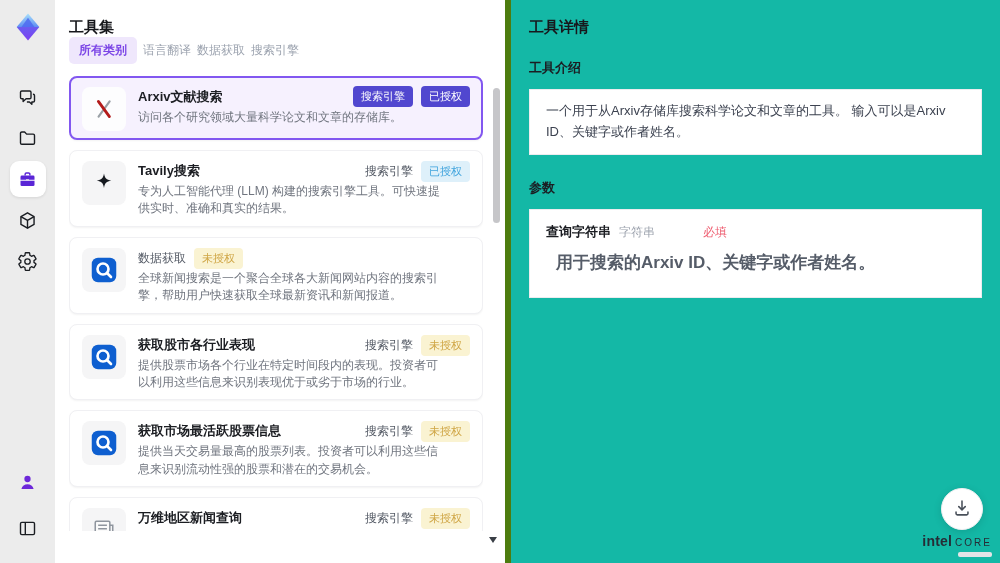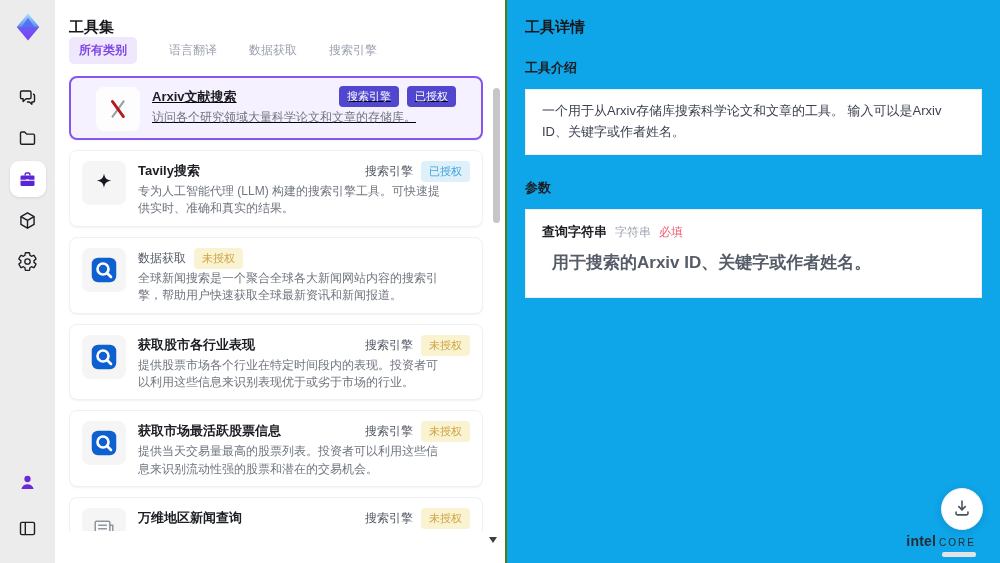--- a/index.html
+++ b/index.html
@@ -13,63 +13,63 @@
   .logo{width:38px;height:38px;margin-bottom:28px;display:flex;align-items:center;justify-content:center;}
   .rail-item{width:36px;height:36px;border-radius:9px;display:flex;align-items:center;justify-content:center;
     margin:5px 0;cursor:pointer;}
   .rail-item svg{width:21px;height:21px;}
   .rail-item.active{background:#fff;box-shadow:0 1px 3px rgba(0,0,0,.10);}
   .rail-bottom{margin-top:auto;display:flex;flex-direction:column;align-items:center;}
 
   
   .list-panel{width:450px;flex-shrink:0;background:#fff;padding:18px 0 0 14px;position:relative;}
   .panel-title{font-size:15px;font-weight:700;color:#17181c;margin:0 0 0;}
-  .tabs{display:flex;align-items:flex-start;gap:32px;margin-bottom:12px;font-size:12px;}
+  .tabs{display:flex;align-items:flex-start;gap:6px;margin-bottom:12px;font-size:12px;}
   .tab{color:#9ca3af;padding:5px 0;border-radius:5px;cursor:pointer;white-space:nowrap;}
   .tab.active{background:#efe7fc;color:#7b45e6;font-weight:700;padding:5px 10px;}
   .tool-list{display:flex;flex-direction:column;gap:10px;width:414px;height:455px;overflow:hidden;}
   .card{background:#fff;border:1px solid #f0f0f3;border-radius:8px;padding:8px 12px;display:flex;gap:12px;
     box-shadow:0 1px 2px rgba(0,0,0,.05);cursor:pointer;flex-shrink:0;}
-  .card.selected{border:2px solid #8257f0;background:#f6f1fe;padding:7px 25px;text-decoration:underline;}
+  .card.selected{border:2px solid #8257f0;background:#f6f1fe;padding:7px 11px;}
   .tool-icon-wrap{width:44px;height:44px;border-radius:8px;background:#f5f5f6;display:flex;
     align-items:center;justify-content:center;flex-shrink:0;margin-top:2px;}
   .card.selected .tool-icon-wrap{background:#fdfdfe;}
   .card-body{flex:1;min-width:0;}
   .card-top{display:flex;align-items:flex-start;gap:8px;}
   .card-title{font-size:13px;font-weight:700;color:#1b1d22;margin:3px 0 3px;flex:1;}
   .badges{display:flex;gap:8px;align-items:center;flex-shrink:0;margin-top:1px;}
   .badge{font-size:11px;padding:3px 8px;border-radius:4px;white-space:nowrap;}
   .badge.cat-plain{color:#555b66;padding:3px 0;font-size:12px;}
   .badge.solid{background:#5147cf;color:#fff;}
   .badge.auth-blue{background:#def0fa;color:#41a4dd;}
   .badge.auth-yellow{background:#faf3d2;color:#cfa544;}
   .desc{font-size:12px;color:#70757f;line-height:1.45;margin:0;max-width:304px;}
 
   .scrollbar{position:absolute;top:88px;right:4px;bottom:0;width:8px;}
   .scroll-thumb{width:7px;height:135px;background:#c6c6c9;border-radius:4px;cursor:pointer;}
   .scroll-indicator{position:absolute;right:8px;bottom:20px;width:0;height:0;
     border-left:4px solid transparent;border-right:4px solid transparent;border-top:6px solid #3a3f46;}
 
   
-  .detail-panel{flex:1;background:#0ea5e9;border-left:2px solid #4d7c0f;padding:18px 18px 0;position:relative;}
+  .detail-panel{flex:1;background:#14b8a6;border-left:6px solid #4d7c0f;padding:18px 18px 0;position:relative;}
   .detail-title{font-size:15px;font-weight:700;color:#17181c;margin:0 0 22px;}
   .section-heading{font-size:13px;font-weight:700;color:#1b1d22;margin:0 0 12px;}
   .box{background:#fff;border:1px solid #ececef;border-radius:0;}
   .intro-box{padding:11px 16px;font-size:13px;color:#3c4250;line-height:1.6;margin-bottom:24px;}
   .param-box{padding:13px 16px;margin-bottom:10px;}
   .param-head{display:flex;align-items:baseline;gap:8px;margin-bottom:9px;}
   .param-name{font-size:13px;font-weight:700;color:#1b1d22;}
   .param-type{font-size:12px;color:#9ba1ac;}
-  .param-req{font-size:12px;color:#ee5e71;}
+  .param-req{font-size:12px;color:#ee5e71;margin-left:40px;}
   .param-desc{font-size:17px;color:#555c68;margin:10px;font-weight:bold;}
 
   .download-fab{position:absolute;right:17px;bottom:33px;width:42px;height:42px;border-radius:50%;
     background:#fff;border:1px solid #f0f0f2;box-shadow:0 2px 8px rgba(0,0,0,.12);
     display:flex;align-items:center;justify-content:center;cursor:pointer;padding:0;}
-  .intel-badge{position:absolute;right:24px;bottom:6px;text-align:center;color:#262c36;}
+  .intel-badge{position:absolute;right:8px;bottom:6px;text-align:center;color:#262c36;}
   .intel-name{font-size:14px;font-weight:700;letter-spacing:.2px;}
   .intel-core{font-size:10px;letter-spacing:2px;font-weight:400;margin-left:3px;text-transform:uppercase;}
   .intel-sub{height:5px;width:34px;background:#e3e4e7;border-radius:2px;margin:2px 0 0 auto;}
 </style>
 </head>
 <body>
 
 <div class="app">
 
   <nav class="rail">

